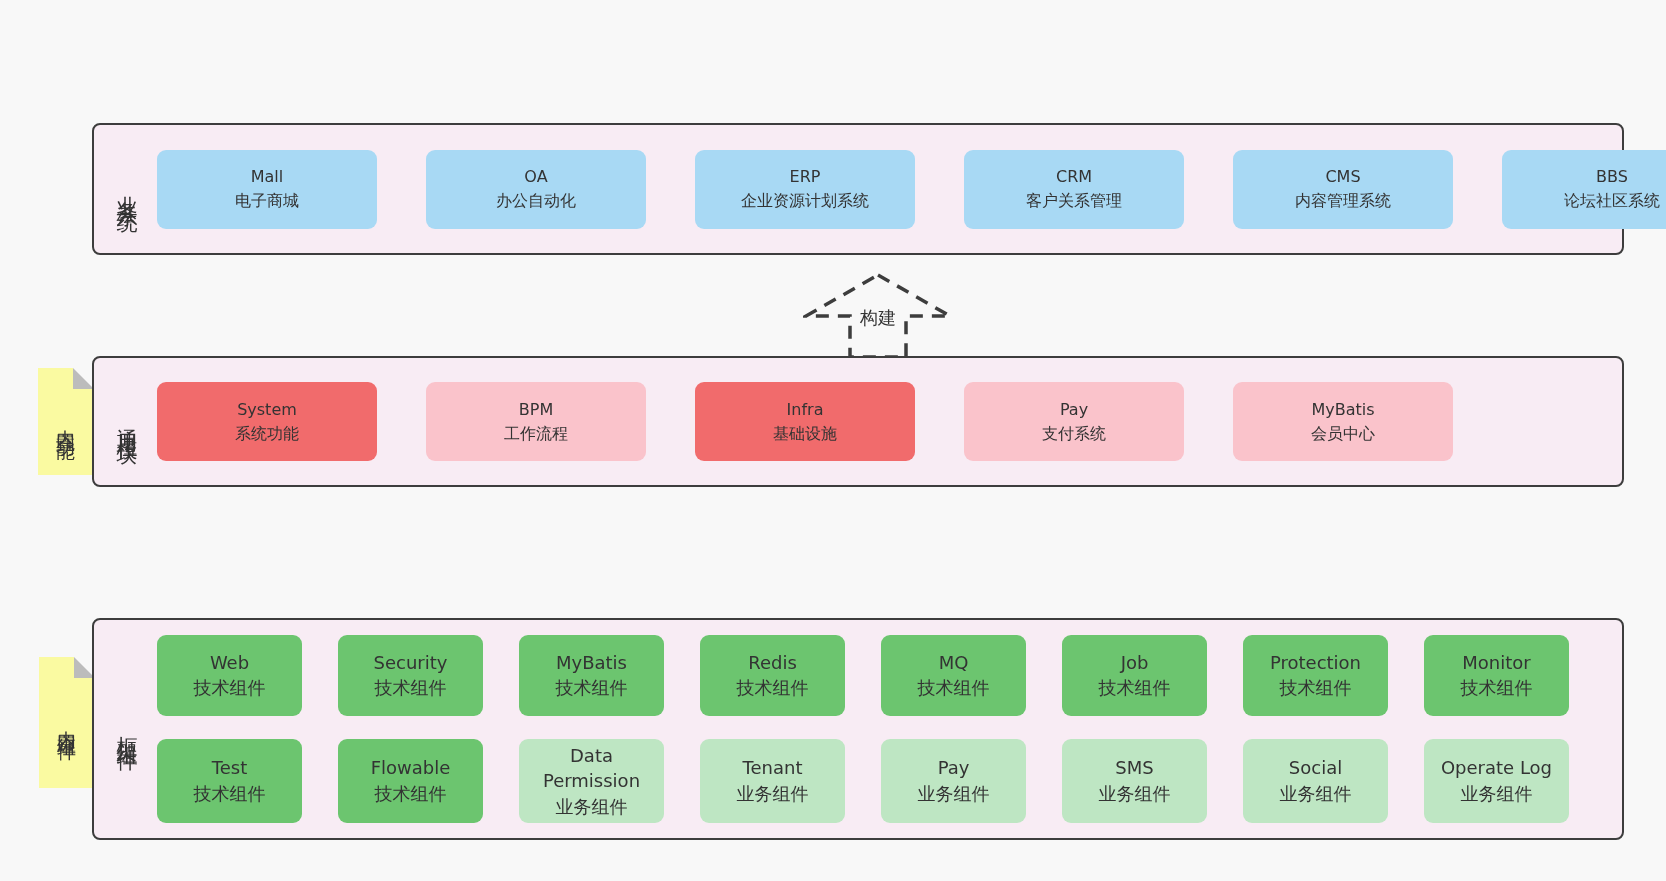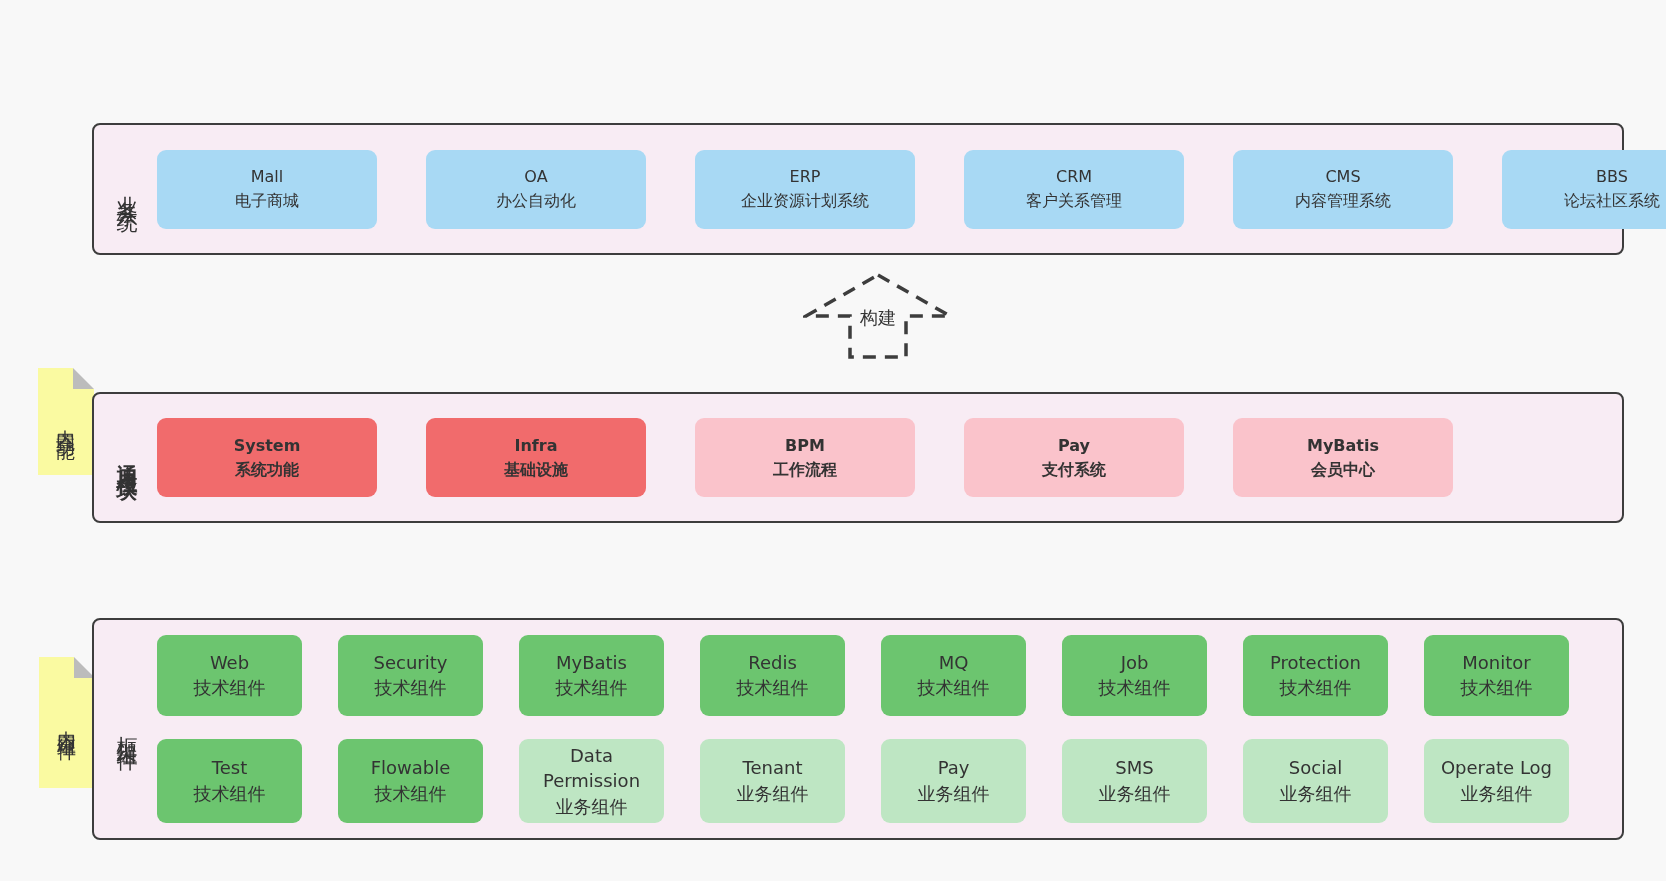--- a/index.html
+++ b/index.html
@@ -11,21 +11,21 @@
     font-family:"DejaVu Sans","Liberation Sans",sans-serif;
   }
   .band {
     position:absolute; left:92px; width:1532px; z-index:2;
     background:var(--band_bg,#f8ecf4);
     border:2px solid var(--band_border,#3d3d3d);
     border-radius:8px;
     display:flex; align-items:center;
   }
   .band1 { top:123px; height:132px; }
-  .band2 { top:392px; height:131px;font-weight:bold; }
+  .band2 { top:356px; height:131px; }
   .band3 { top:618px; height:222px; }
   .band-label {
     flex:0 0 auto; margin-left:14px; width:30px;
     writing-mode:vertical-rl; text-orientation:upright;
     font-size:21px; letter-spacing:5px; line-height:1.1; color:var(--text,#333);
     text-align:center;
   }
   .boxes { display:flex; gap:49px; margin-left:19px; align-items:center; }
   .box {
     width:220px; min-height:79px; border-radius:9px;
@@ -121,28 +121,28 @@
 
   <section class="band band2">
     <div class="band-label">通用模块</div>
     <div class="boxes">
 
         <div class="box red">
           <span>System</span>
           <span>系统功能</span>
         </div>
 
+        <div class="box pink">
+          <span>BPM</span>
+          <span>工作流程</span>
+        </div>
+
         <div class="box red">
           <span>Infra</span>
           <span>基础设施</span>
-        </div>
-
-        <div class="box pink">
-          <span>BPM</span>
-          <span>工作流程</span>
         </div>
 
         <div class="box pink">
           <span>Pay</span>
           <span>支付系统</span>
         </div>
 
         <div class="box pink">
           <span>MyBatis</span>
           <span>会员中心</span>

